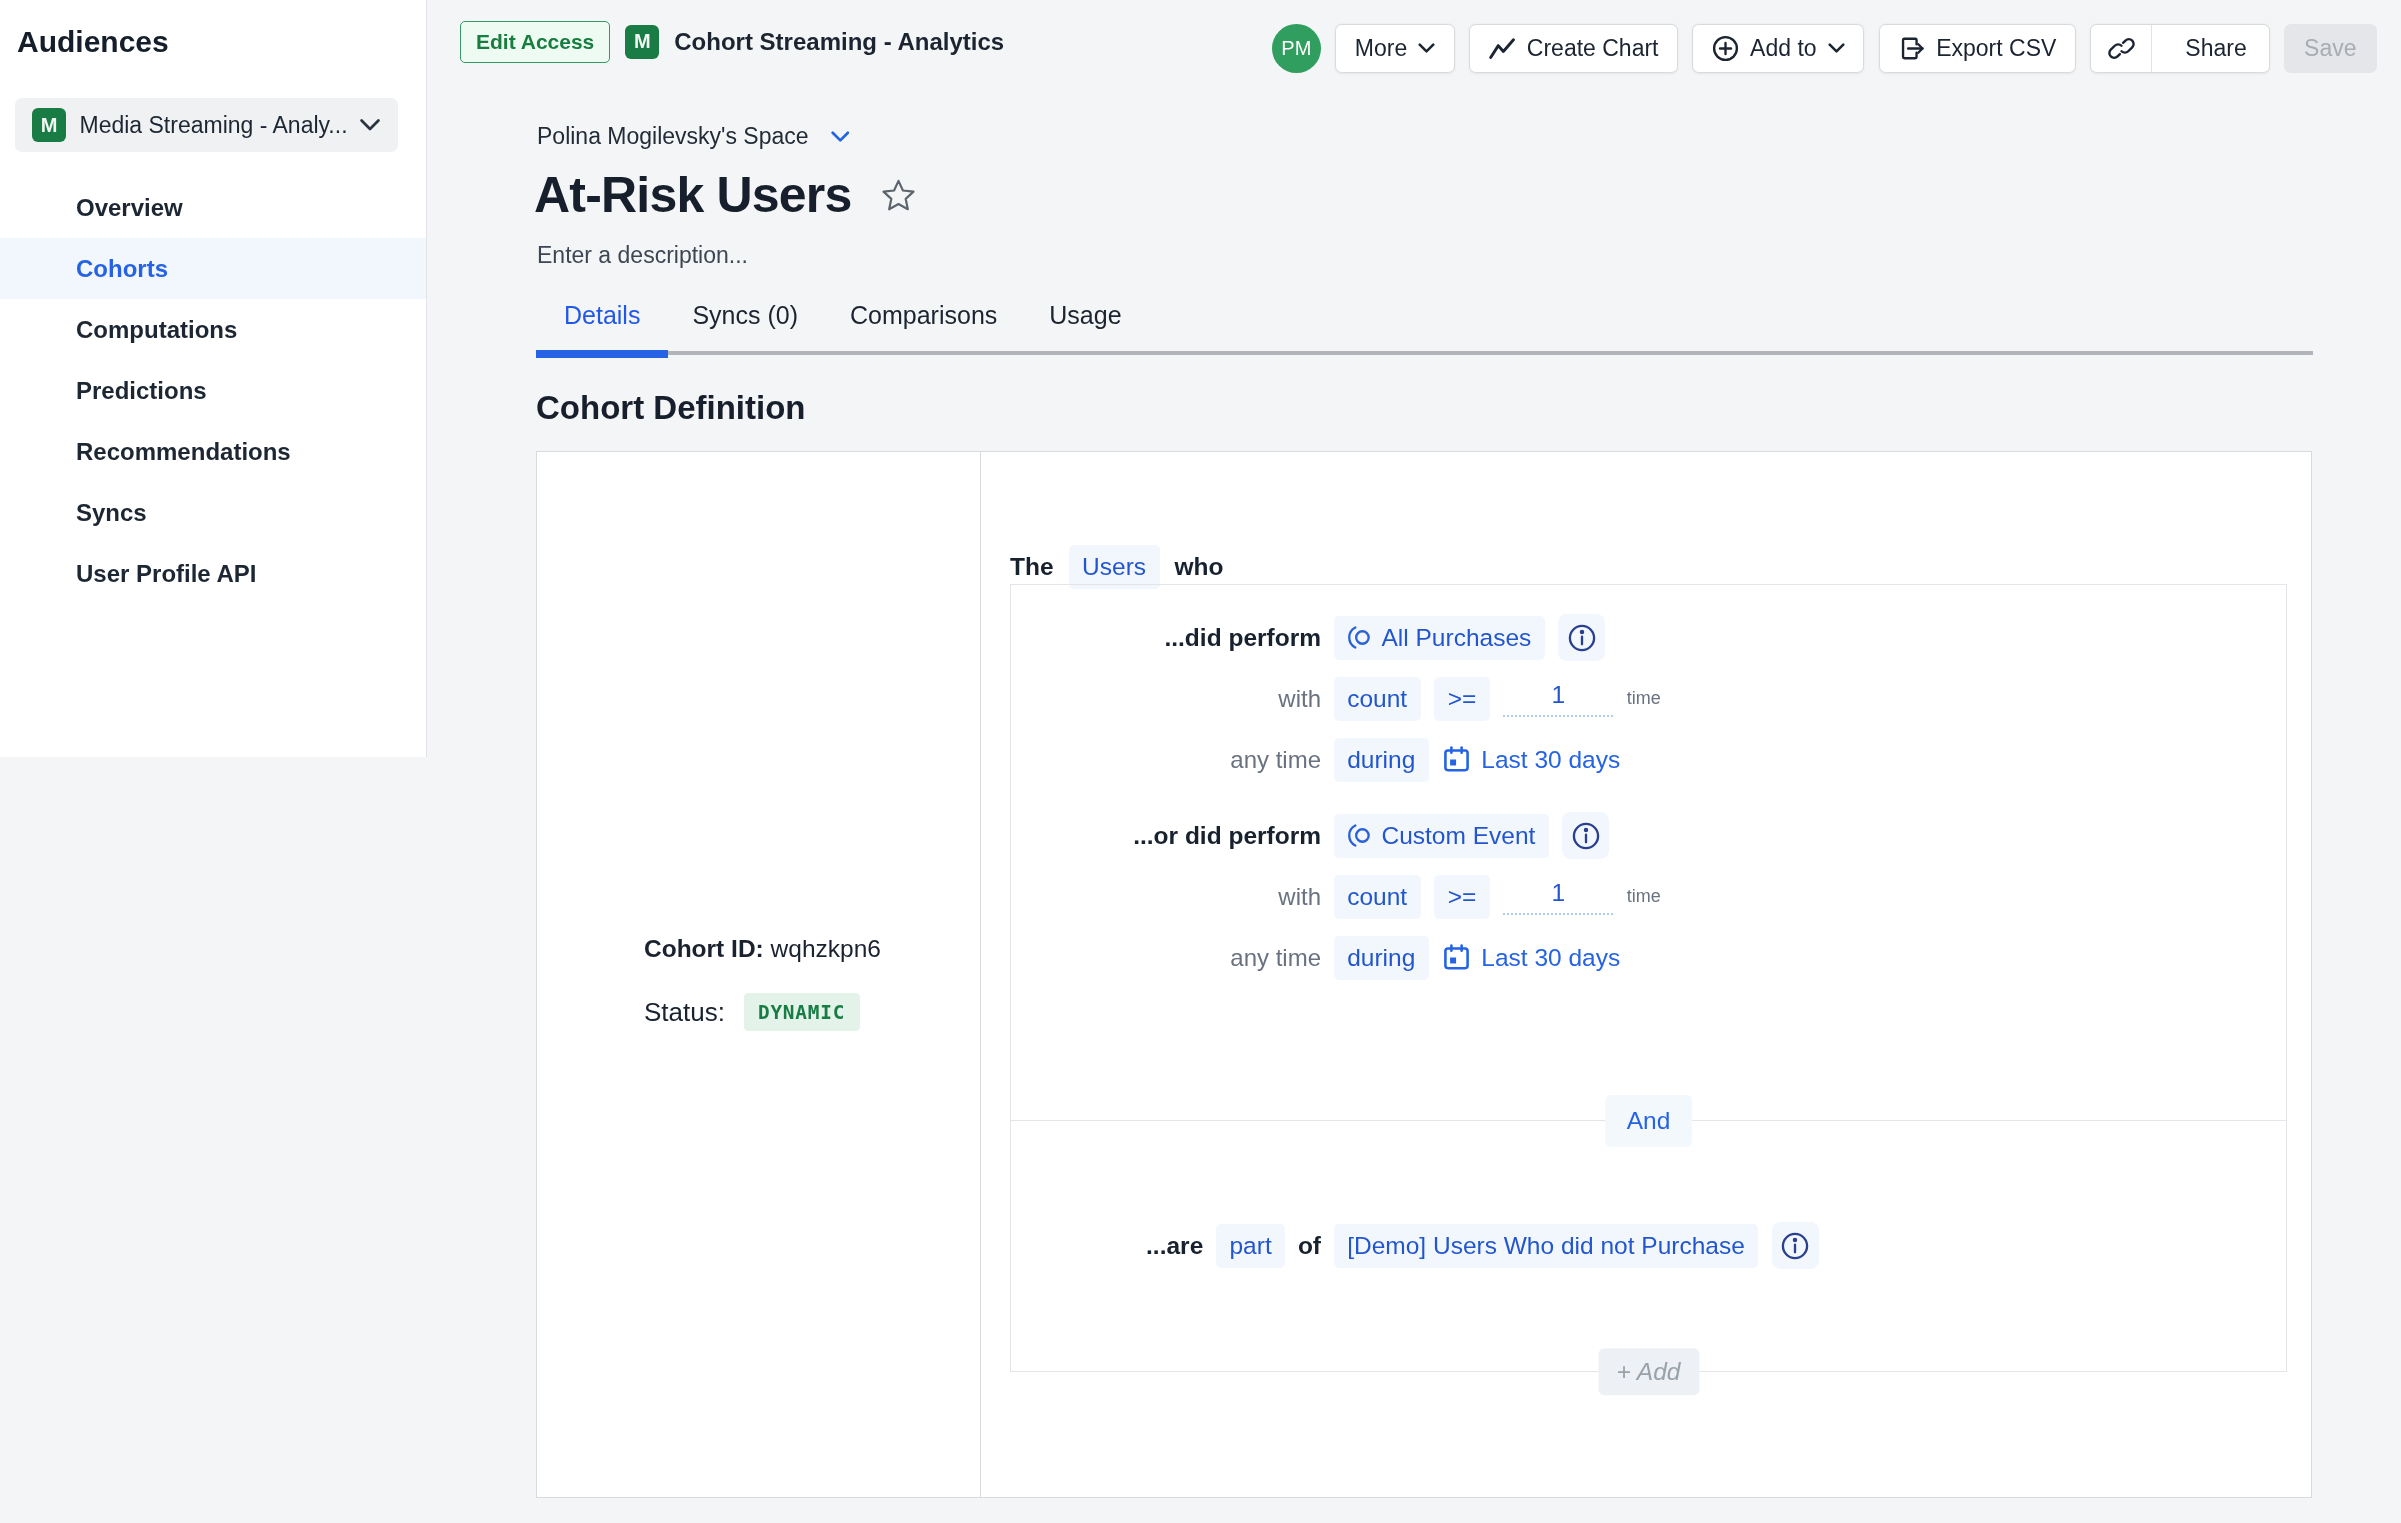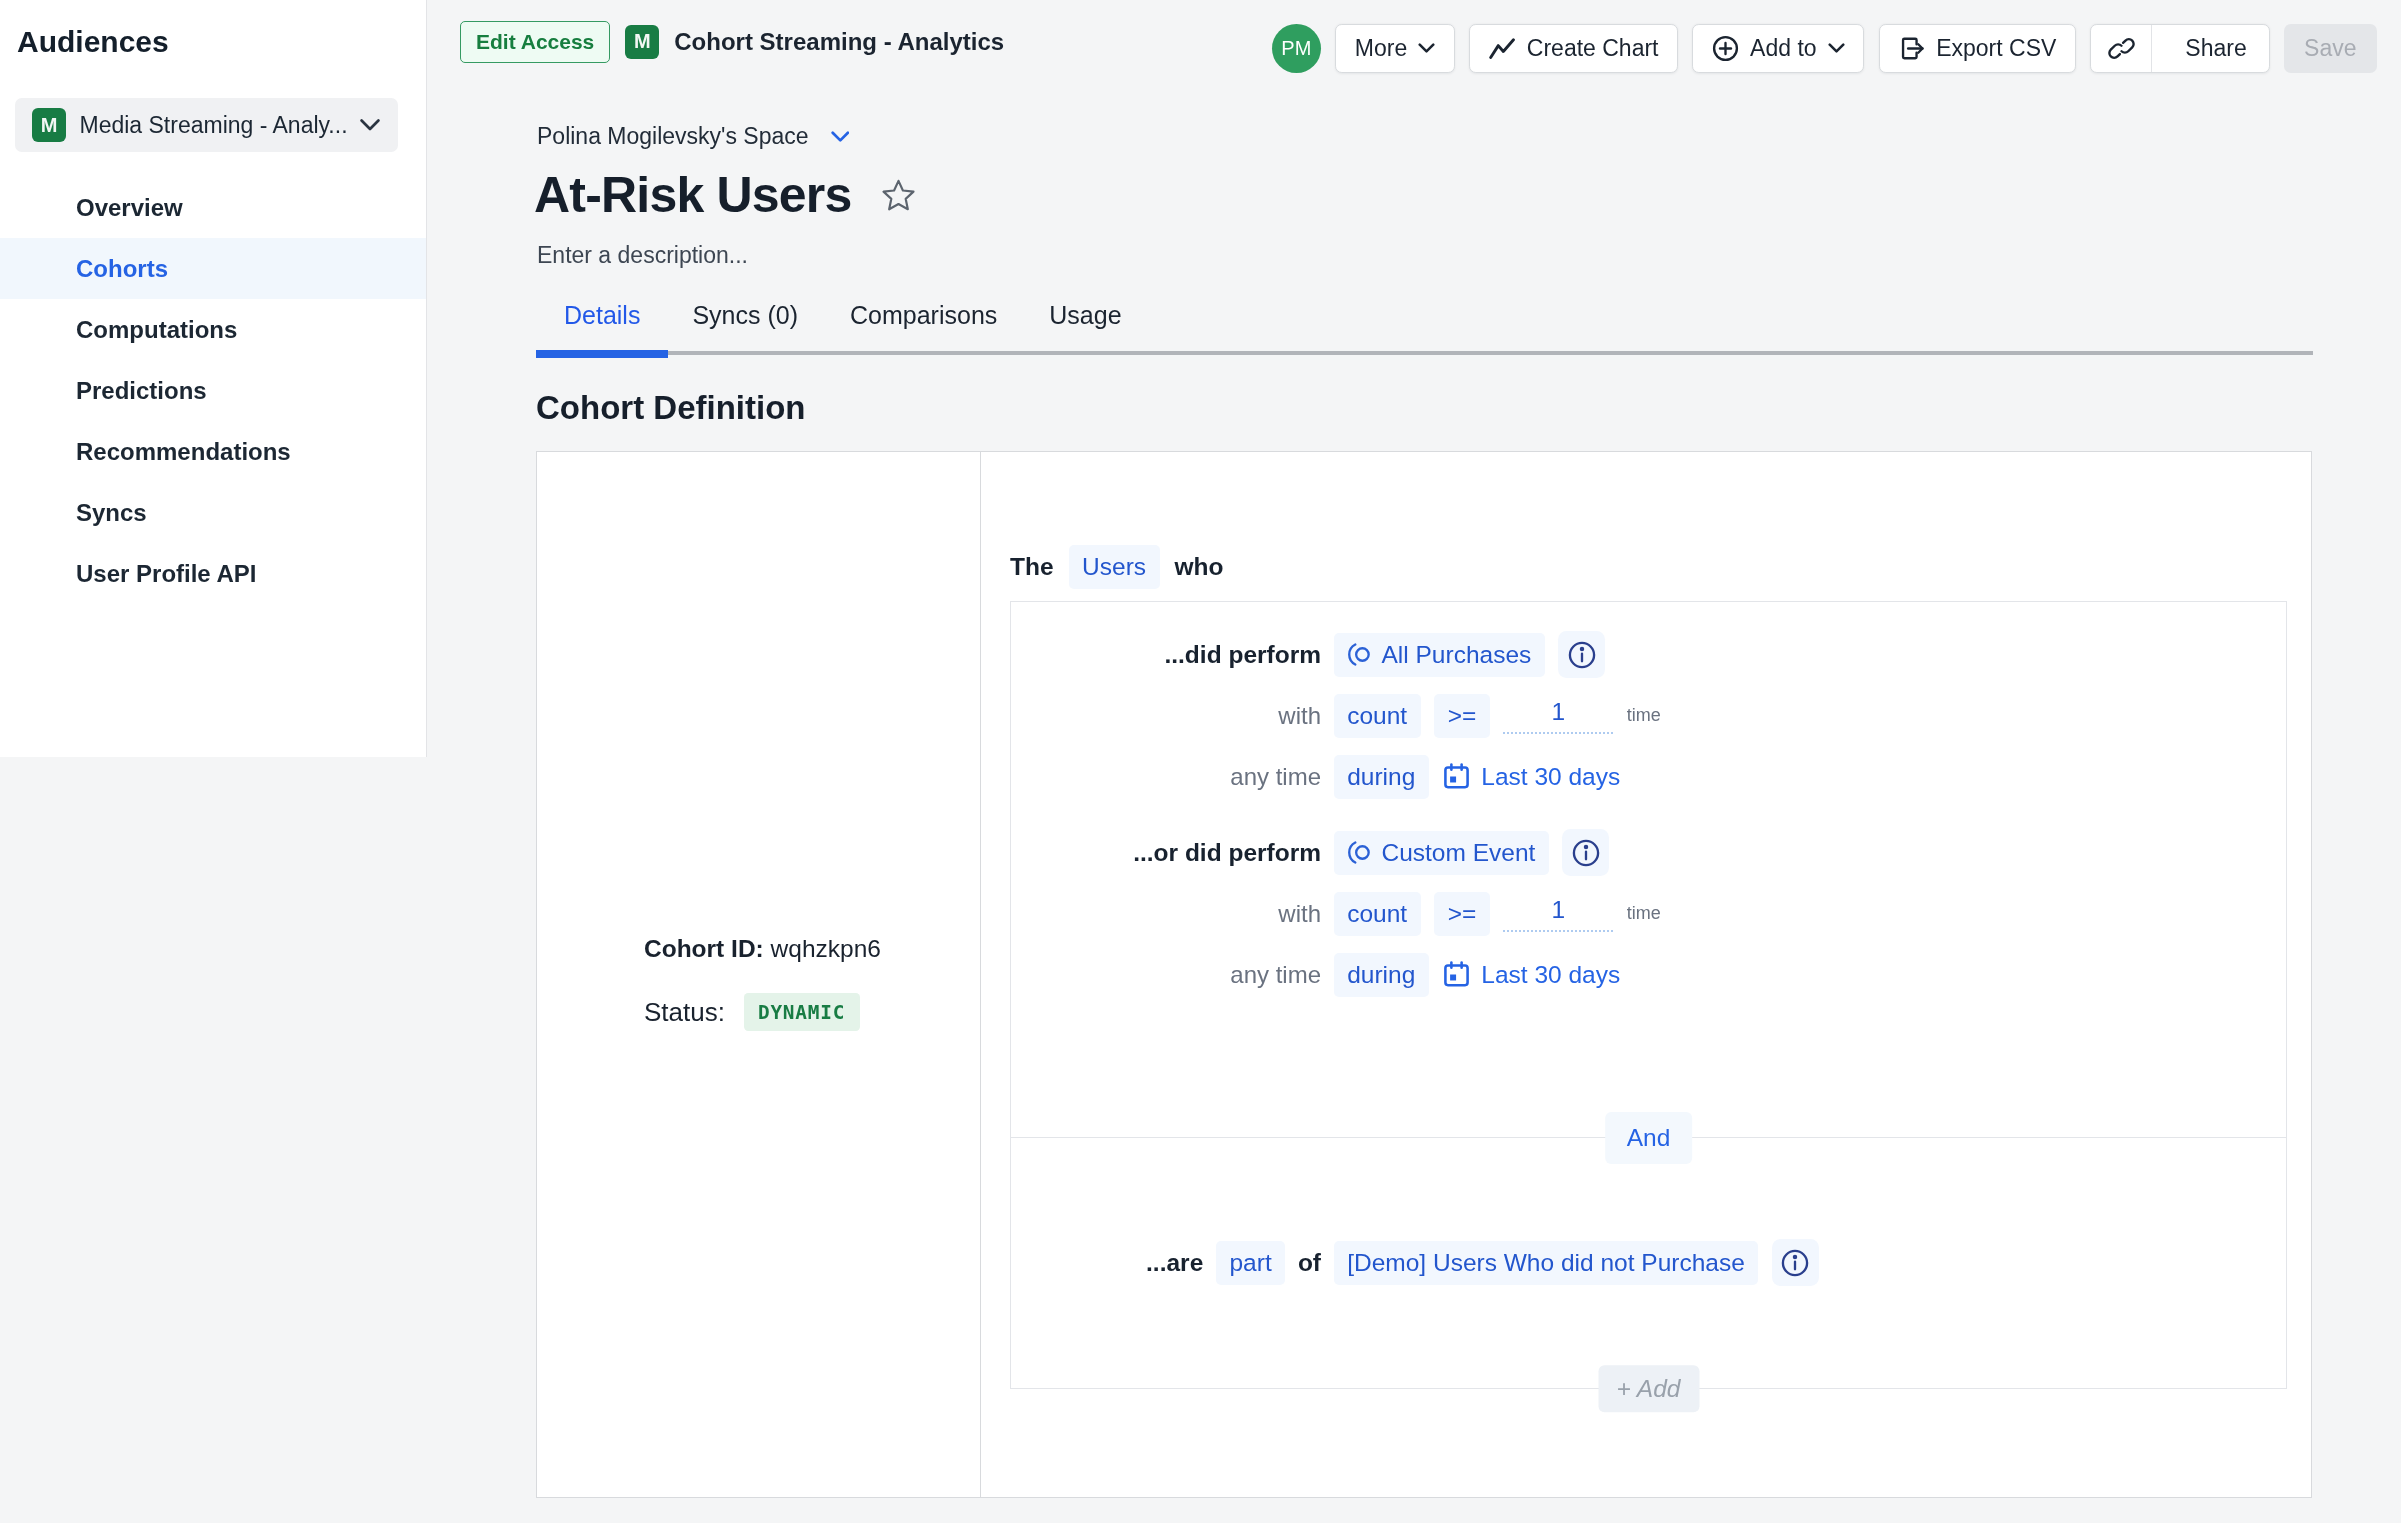--- a/index.html
+++ b/index.html
@@ -109,21 +109,21 @@
   .card-right { position:absolute; left:446px; top:0; right:0; bottom:0; }
   .sentence { position:absolute; left:27px; top:93px; display:flex; align-items:center; gap:15px; }
   .sentence b { font-size:24.5px; font-weight:700; color:#18222f; }
   .pill {
     display:inline-flex; align-items:center; gap:9.3px; height:44px; padding:0 13.5px;
     background:#f2f7fe; border-radius:5px; color:#2356cd; font-size:24.5px; cursor:pointer;
     white-space:nowrap;
   }
   .pill .ev-icon { color:#2b61d6; }
 
-  .clause-box { position:absolute; left:27px; top:149px; width:1277px; height:788px; border:1.7px solid #e3e5e9; }
+  .clause-box { position:absolute; left:27px; top:132px; width:1277px; height:788px; border:1.7px solid #e3e5e9; }
   .group1 { height:536px; border-bottom:1.7px solid #e3e5e9; padding-top:22px; }
   .group2 { height:249px; display:flex; align-items:center; }
   .row { height:61px; display:flex; align-items:center; }
   .row.gap-top { margin-top:15px; }
   .lbl { width:310px; display:flex; justify-content:flex-end; align-items:center; gap:12.7px; flex:0 0 auto; }
   .lbl b { font-size:24.5px; font-weight:700; color:#18222f; white-space:nowrap; }
   .lbl .muted { font-size:24px; color:#6a7280; }
   .ctrl { display:flex; align-items:center; gap:13.5px; margin-left:12.7px; }
   .muted { font-size:18px; color:#6a7280; }
   .info-chip {

